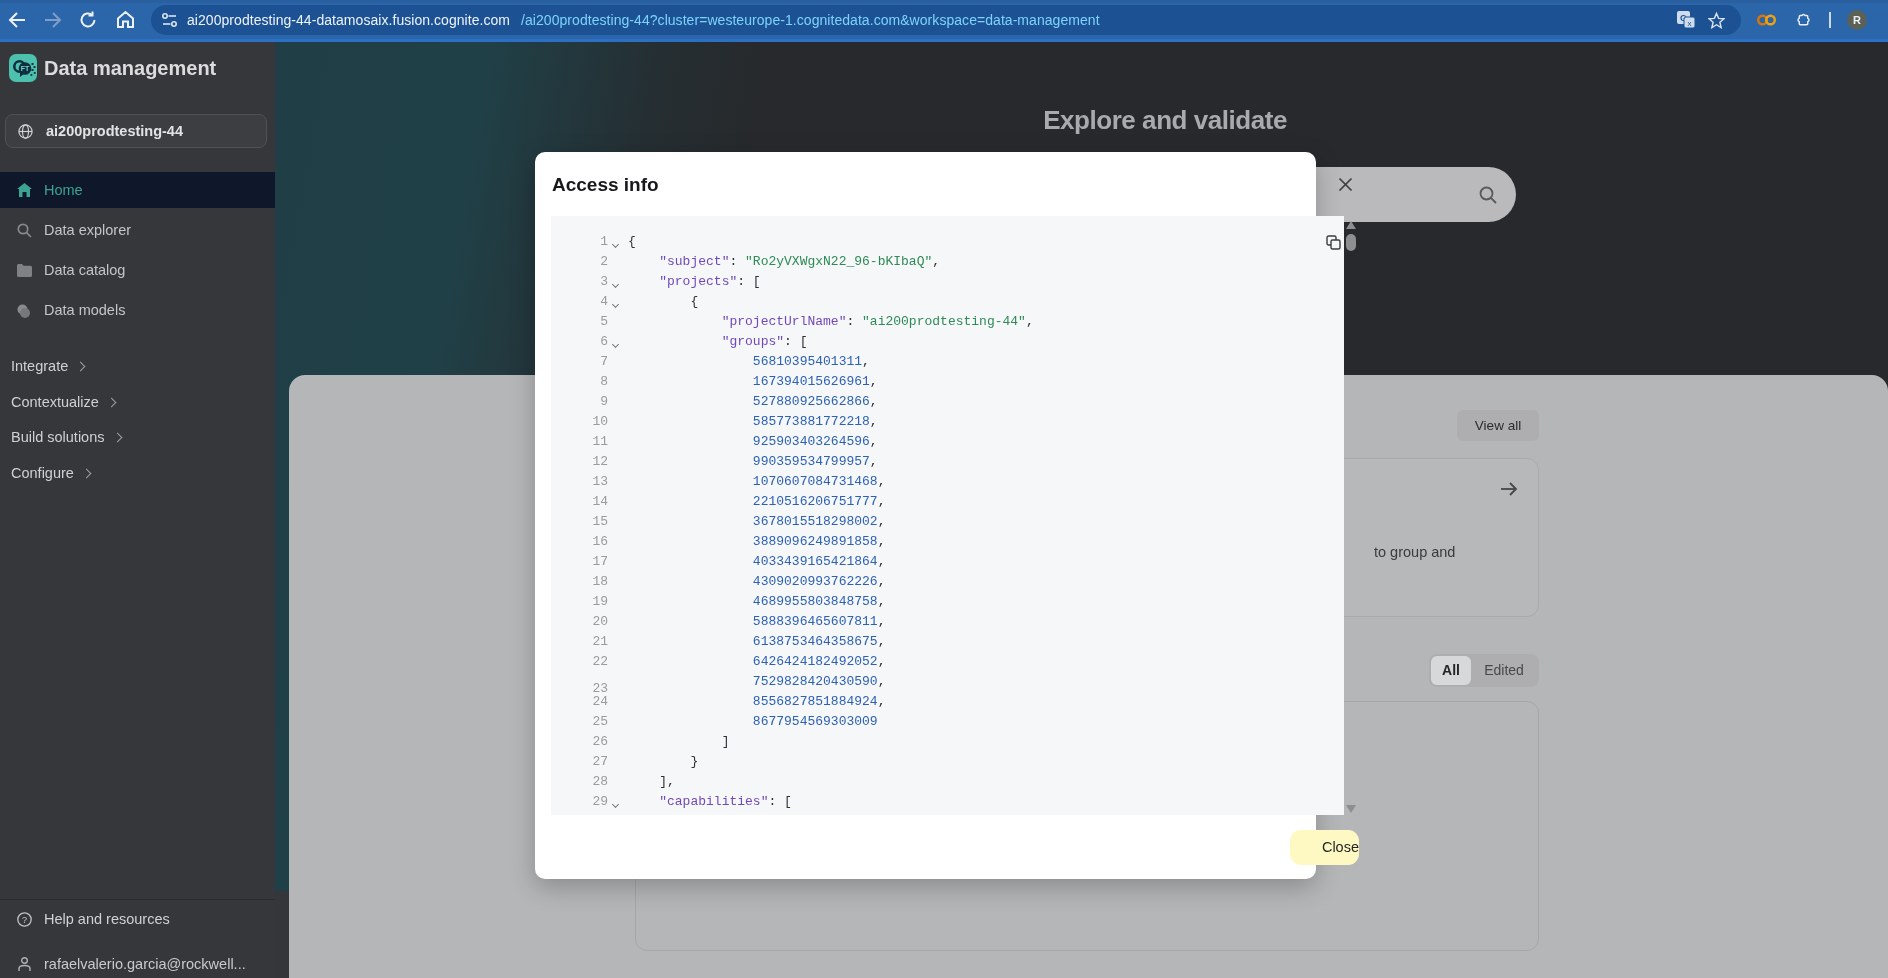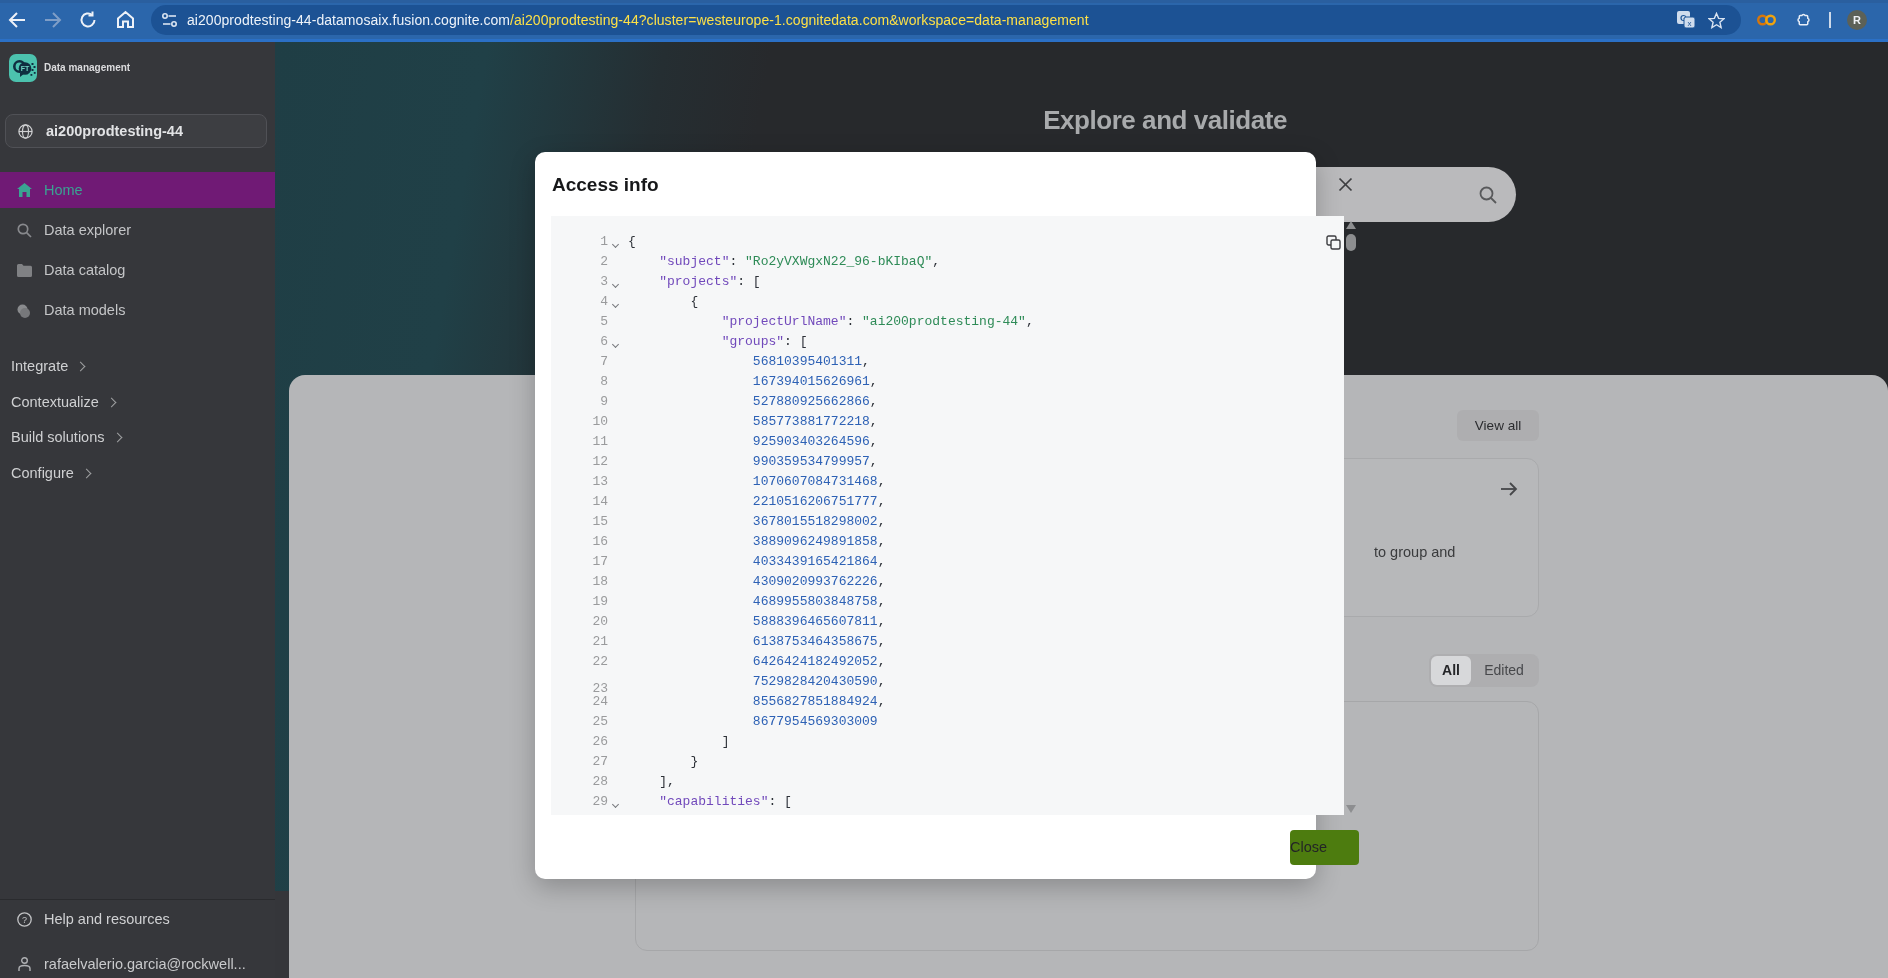--- a/index.html
+++ b/index.html
@@ -6,60 +6,60 @@
   html,body { width:1888px; height:978px; overflow:hidden; font-family:"Liberation Sans", sans-serif; }
   body { position:relative; background:#27292c; }
   .abs { position:absolute; }
 
   
   #chrome { position:absolute; left:0; top:0; width:1888px; height:42px; background:#2b66ab; }
   #chrome .strip { position:absolute; left:0; bottom:0; width:100%; height:3px; background:#2b70c6; }
   #chrome .topedge { position:absolute; left:0; top:0; width:100%; height:3px; background:#2a5f9f; }
   #urlpill { position:absolute; left:151px; top:5px; width:1590px; height:30px; border-radius:15px; background:#1c5294; }
   #urltext { position:absolute; left:187px; top:5px; height:30px; line-height:30px; font-size:14px; letter-spacing:0.05px; color:#eef3f9; white-space:nowrap; }
-  #urltext .dim { color:#fde047; }
+  #urltext .dim { color:#7dd3fc;padding-left:11px; }
 
   
   #appbg { position:absolute; left:275px; top:42px; width:1613px; height:936px;
     background:linear-gradient(100deg, #1f3e45 0%, #204047 12%, #252e32 22%, #27292c 28%); }
   #panel { position:absolute; left:289px; top:375px; width:1599px; height:603px; background:#b5b6b8; border-radius:16px 16px 0 0; }
   #title { position:absolute; left:887px; top:105px; width:400px; text-align:right; font-size:26px; font-weight:bold; letter-spacing:-0.45px; color:#a8aaac; }
   #searchpill { position:absolute; left:659px; top:167px; width:857px; height:55px; border-radius:28px; background:#bababc; }
 
   #viewall { position:absolute; left:1457px; top:410px; width:82px; height:31px; border-radius:6px; background:#aeaeb0; color:#2b2c2f; font-size:13.5px; font-weight:500; text-align:center; line-height:31px; }
   #card1 { position:absolute; left:635px; top:458px; width:904px; height:159px; border-radius:12px; background:#b7b8ba; border:1px solid #a9aaac; }
   #card1txt { position:absolute; left:1374px; top:544px; font-size:14.5px; color:#3a3b3d;text-align:right; }
   #seg { position:absolute; left:1429px; top:654px; width:110px; height:33px; border-radius:8px; background:#aeaeb0; }
   #segall { position:absolute; left:1431px; top:656px; width:40px; height:29px; border-radius:6px; background:#d7d8da; color:#242528; font-size:14px; font-weight:600; text-align:center; line-height:29px; }
   #segedited { position:absolute; left:1471px; top:656px; width:66px; height:29px; color:#47484b; font-size:14px; text-align:center; line-height:29px; }
   #bigcard { position:absolute; left:635px; top:701px; width:904px; height:250px; border-radius:12px; border:1.5px solid #a6a7a9; }
 
   
   #sidebar { position:absolute; left:0; top:42px; width:275px; height:936px; background:#36373b; }
   #logo { position:absolute; left:9px; top:12px; width:28px; height:28px; border-radius:7px; background:#4cc2ae; }
-  #apptitle { position:absolute; left:44px; top:12px; height:28px; line-height:28px; font-size:10px; font-weight:600; color:#dcdcde; }
+  #apptitle { position:absolute; left:44px; top:12px; height:28px; line-height:28px; font-size:20px; font-weight:600; color:#dcdcde; }
   #projpill { position:absolute; left:5px; top:72px; width:262px; height:34px; border-radius:8px; background:#3d3e42; border:1px solid #505156; }
   #projtext { position:absolute; left:40px; top:0px; height:32px; line-height:32px; font-size:14.5px; font-weight:600; color:#e2e3e5; }
   .navrow { position:absolute; left:0; width:275px; height:36px; }
-  .navrow.active { background:#701a75; }
+  .navrow.active { background:#0f172a; }
   .navtxt { position:absolute; left:44px; top:0; height:36px; line-height:36px; font-size:14.5px; color:#c4c5c7; }
   .navtxt.teal { color:#3aa392; font-weight:500; }
   .sect { position:absolute; left:11px; font-size:14.5px; color:#cfd0d2; height:20px; line-height:20px; }
   .chev { display:inline-block; width:7px; height:7px; border-right:1.6px solid #9fa0a2; border-bottom:1.6px solid #9fa0a2; transform:rotate(-45deg); margin-left:9px; margin-bottom:1px; }
   #sep { position:absolute; left:0px; top:857px; width:275px; height:1px; background:#2a2b2e; }
 
   
   #modal { position:absolute; left:535px; top:152px; width:781px; height:727px; background:#ffffff; border-radius:10px; box-shadow:0 8px 26px rgba(0,0,0,0.24); }
   #mtitle { position:absolute; left:17px; top:22px; font-size:19px; font-weight:bold; color:#17181a; }
   #codebox { position:absolute; left:16px; top:64px; width:793px; height:599px; background:#f6f7f8; }
   .lnum { position:absolute; width:41px; text-align:right; font-family:"Liberation Mono", monospace; font-size:13px; line-height:20px; color:#9a9b9d; left:16px; }
   .fold { position:absolute; left:62px; margin-top:3px; width:5px; height:5px; border-right:1.2px solid #77797d; border-bottom:1.2px solid #77797d; transform:rotate(45deg); }
   #code { position:absolute; left:77px; top:16px; font-family:"Liberation Mono", monospace; font-size:13px; line-height:20px; color:#2d3138; white-space:pre; }
   .k { color:#7149bb; } .s { color:#2e8b57; } .n { color:#2d61b5; }
-  #closebtn { position:absolute; left:755px; top:678px; width:69px; height:35px; border-radius:4px; background:#4d7c0f; color:#232426; font-size:14.5px; font-weight:500; text-align:left; line-height:35px; }
+  #closebtn { position:absolute; left:755px; top:678px; width:69px; height:35px; border-radius:11px; background:#fef9c3; color:#232426; font-size:14.5px; font-weight:500; text-align:right; line-height:35px; }
 </style>
 </head>
 <body>
 
 <div id="appbg"></div>
 <div id="panel"></div>
 <div class="abs" style="left:275px;top:891px;width:14px;height:87px;background:#35363a"></div>
 <div id="title">Explore and validate</div>
 <div id="searchpill">
   <svg class="abs" style="left:819px;top:18px" width="20" height="20" viewBox="0 0 20 20" fill="none" stroke="#58595b" stroke-width="1.8">

